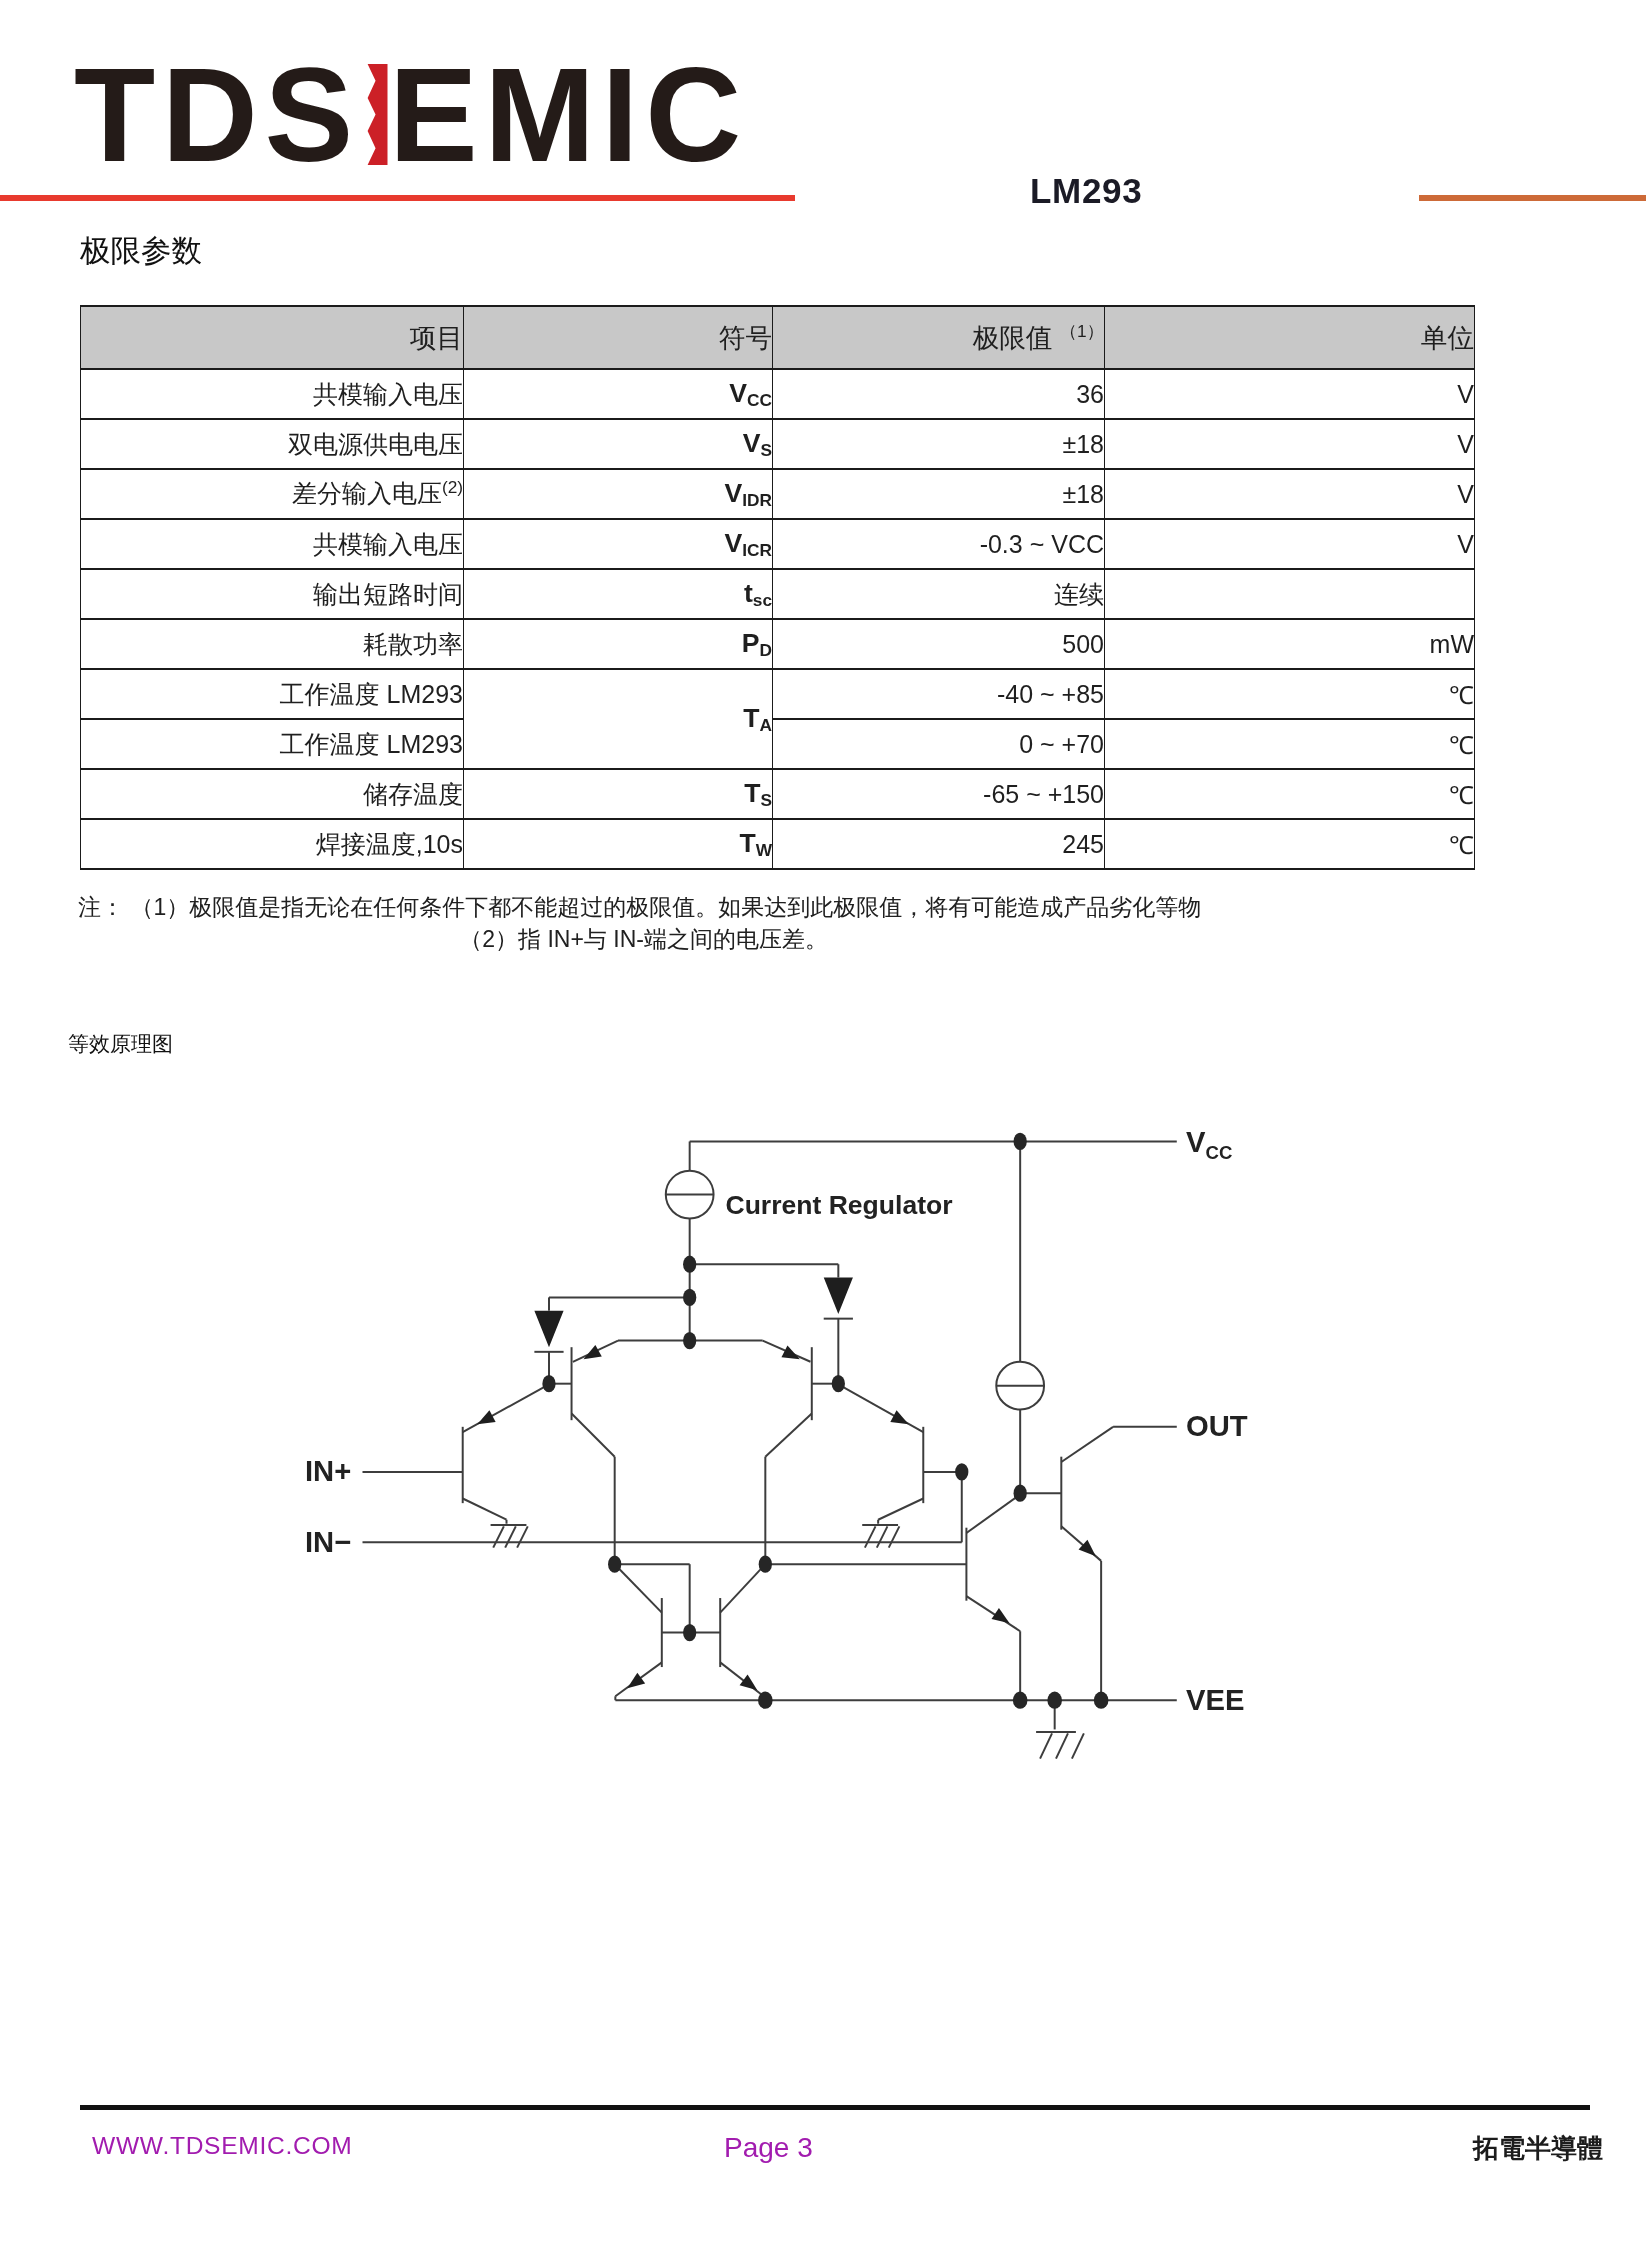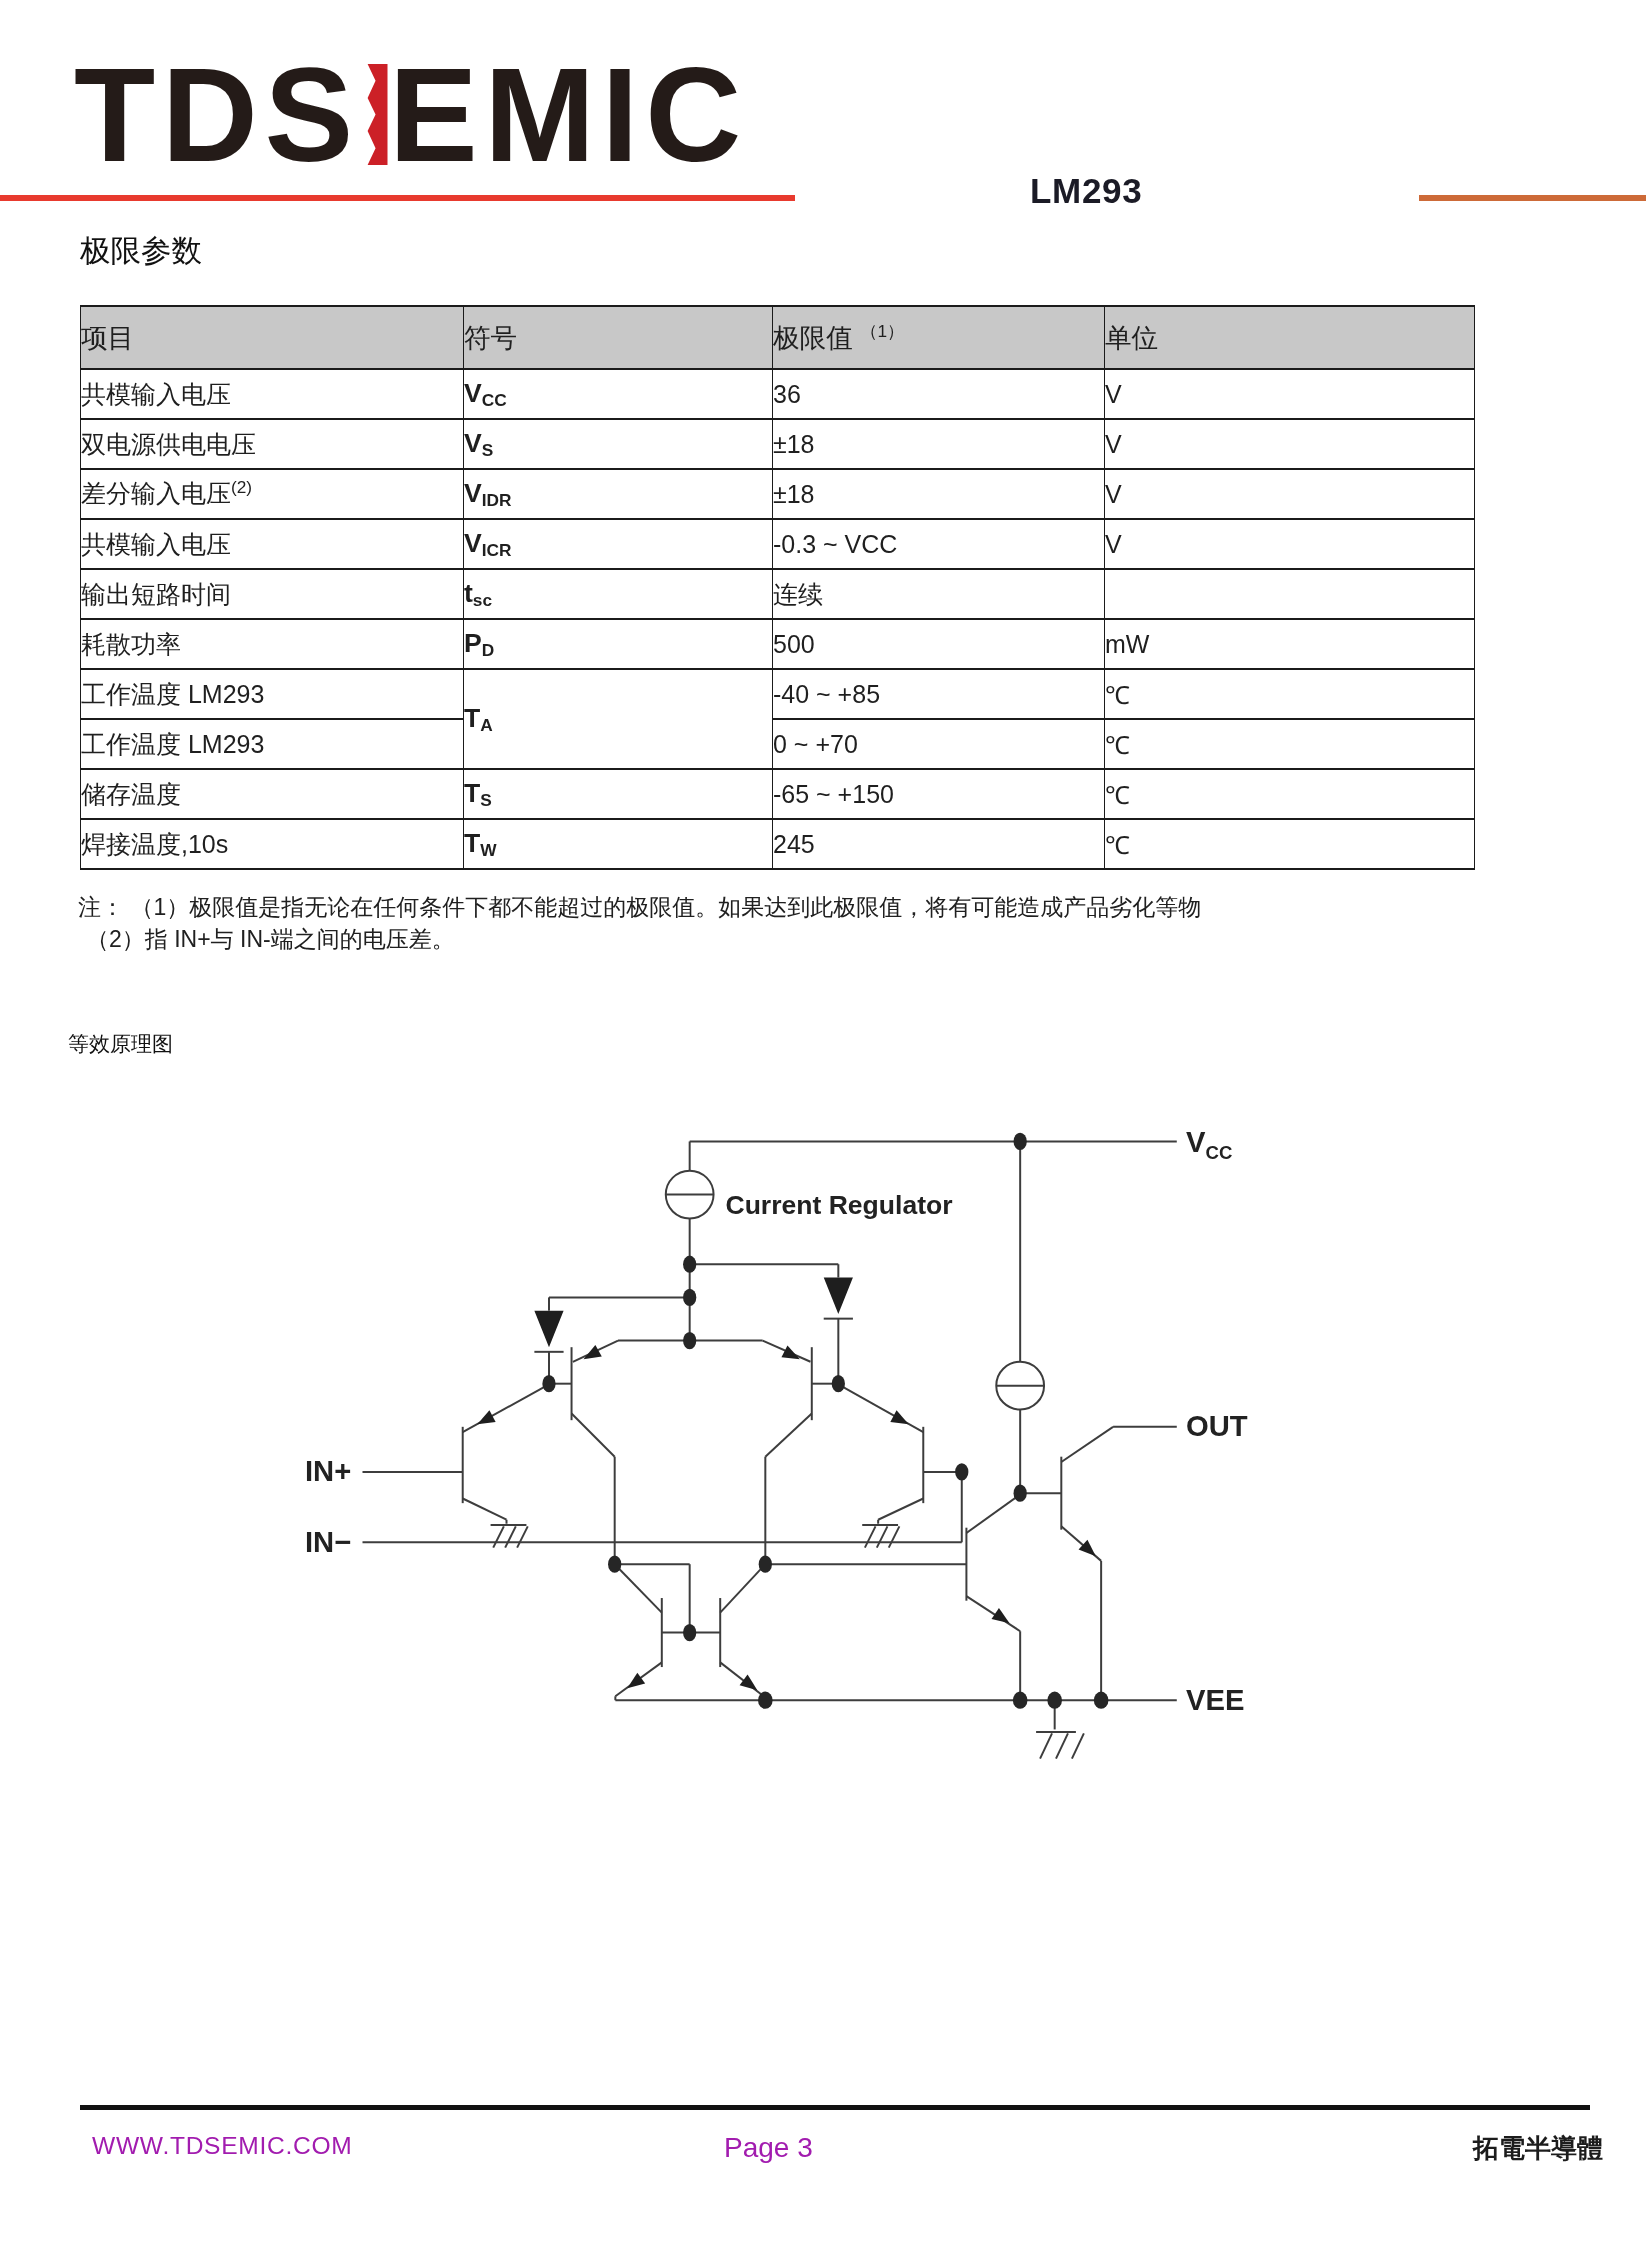--- a/index.html
+++ b/index.html
@@ -19,33 +19,33 @@
 
   .h1{font-weight:normal;color:#111;}
   .h-abs{left:80px;top:231px;font-size:30.5px;}
   .h-sch{left:68px;top:1030px;font-size:21px;}
 
   
   .tbl-wrap{left:80px;top:305px;}
   table.t{border-collapse:collapse;table-layout:fixed;width:1394px;background:#fff;}
   .t th,.t td{
     border:1.3px solid #1b1b1b;border-top-width:2.7px;border-bottom-width:2.7px;
-    text-align:left;vertical-align:middle;padding:0;
+    text-align:right;vertical-align:middle;padding:0;
     font-size:25px;color:#1f1f1f;font-weight:normal;margin-left:40px;
   }
   .t thead th{background:#c8c8c8;height:61px;font-size:26.6px;}
   .t tbody td{height:48px;}
   .t .sym{font-size:26.6px;font-weight:bold;}
   .t .sym .sub{font-size:17.3px;font-weight:bold;vertical-align:-4px;letter-spacing:0;}
   .t sup{font-size:17.3px;}
   .unit{font-size:24px;}
 
   
   .notes{left:78px;top:891px;font-size:23px;line-height:32px;color:#202020;white-space:nowrap;}
-  .notes .n3{padding-left:8px;}
+  .notes .n3{padding-left:8px;text-align:center;}
 
   
   .sch{left:266px;top:1095px;}
   .sch text{font-family:"Liberation Sans", sans-serif;font-weight:bold;fill:#222;}
 
   
   .foot-line{left:80px;top:2105px;width:1510px;height:5.3px;background:#111;}
   .foot-web{left:92px;top:2132px;font-size:24.6px;color:#a21caf;letter-spacing:0.7px;}
   .foot-page{left:724px;top:2132px;font-size:28px;color:#a21caf;}
   .foot-co{right:43px;top:2131px;font-size:26px;font-weight:bold;color:#1c1c1c;}

